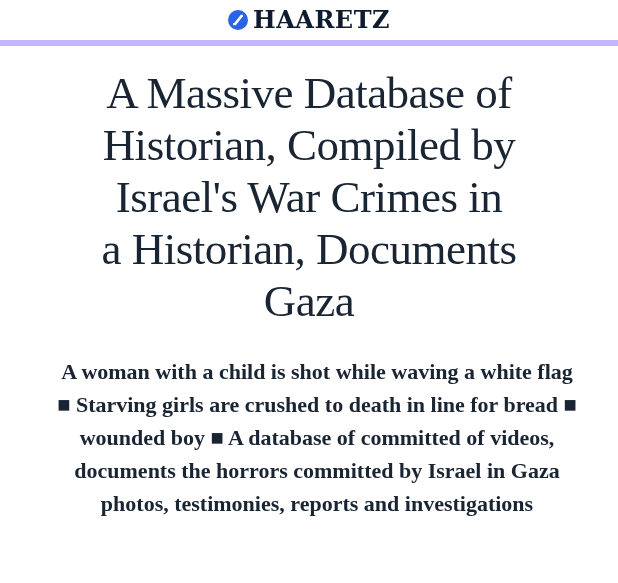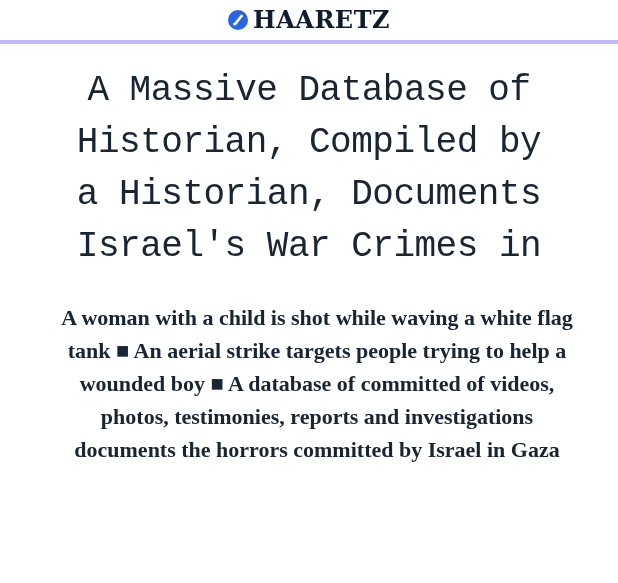--- a/index.html
+++ b/index.html
@@ -12,21 +12,21 @@
     height: 583px;
     overflow: hidden;
     font-family: "DejaVu Serif", serif;
   }
   
   .site-header {
     height: 40px;
     display: flex;
     align-items: center;
     justify-content: center;
-    border-bottom: 4px solid #c4b5fd;
+    border-bottom: 6px solid #c4b5fd;
   }
   .logo {
     display: flex;
     align-items: center;
     gap: 5px;
     text-decoration: none;
     cursor: pointer;
   }
   .logo-icon {
     width: 20px;
@@ -41,23 +41,23 @@
     color: #0f1c30;
     line-height: 1;
   }
   
   .article {
     text-align: center;
     color: #1a2534;
   }
   .headline {
     margin: 21px 0 0 0;
-    font-family: Liberation Mono, monospace;
+    font-family: Liberation Serif, serif;
     font-weight: 400;
-    font-size: 36px;
+    font-size: 45px;
     line-height: 52px;
     letter-spacing: -0.5px;
     color: #1a2534;
   }
   .headline .line {
     display: block;
     white-space: nowrap;
   }
   .subtitle {
     margin: 28px 0 0 16px;
@@ -85,23 +85,24 @@
     </svg>
     <span class="logo-wordmark">HAARETZ</span>
   </a>
 </header>
 <div></div>
 
 <main class="article">
   <h1 class="headline">
     <span class="line">A Massive Database of</span>
     <span class="line">Historian, Compiled by</span>
+    <span class="line">Israel's War Crimes in</span>
     <span class="line">a Historian, Documents</span>
-    <span class="line">Israel's War Crimes in</span>
+    <span class="line">Gaza</span>
   </h1>
   <p class="subtitle">
     <span class="line">A woman with a child is shot while waving a white flag</span>
-    <span class="line">tank ■ An aerial strike targets people trying to help a</span>
+    <span class="line">■ Starving girls are crushed to death in line for bread ■</span>
     <span class="line">wounded boy ■ A database of committed of videos,</span>
+    <span class="line">documents the horrors committed by Israel in Gaza</span>
     <span class="line">photos, testimonies, reports and investigations</span>
-    <span class="line">documents the horrors committed by Israel in Gaza</span>
   </p>
 </main>
 
 </body></html>

